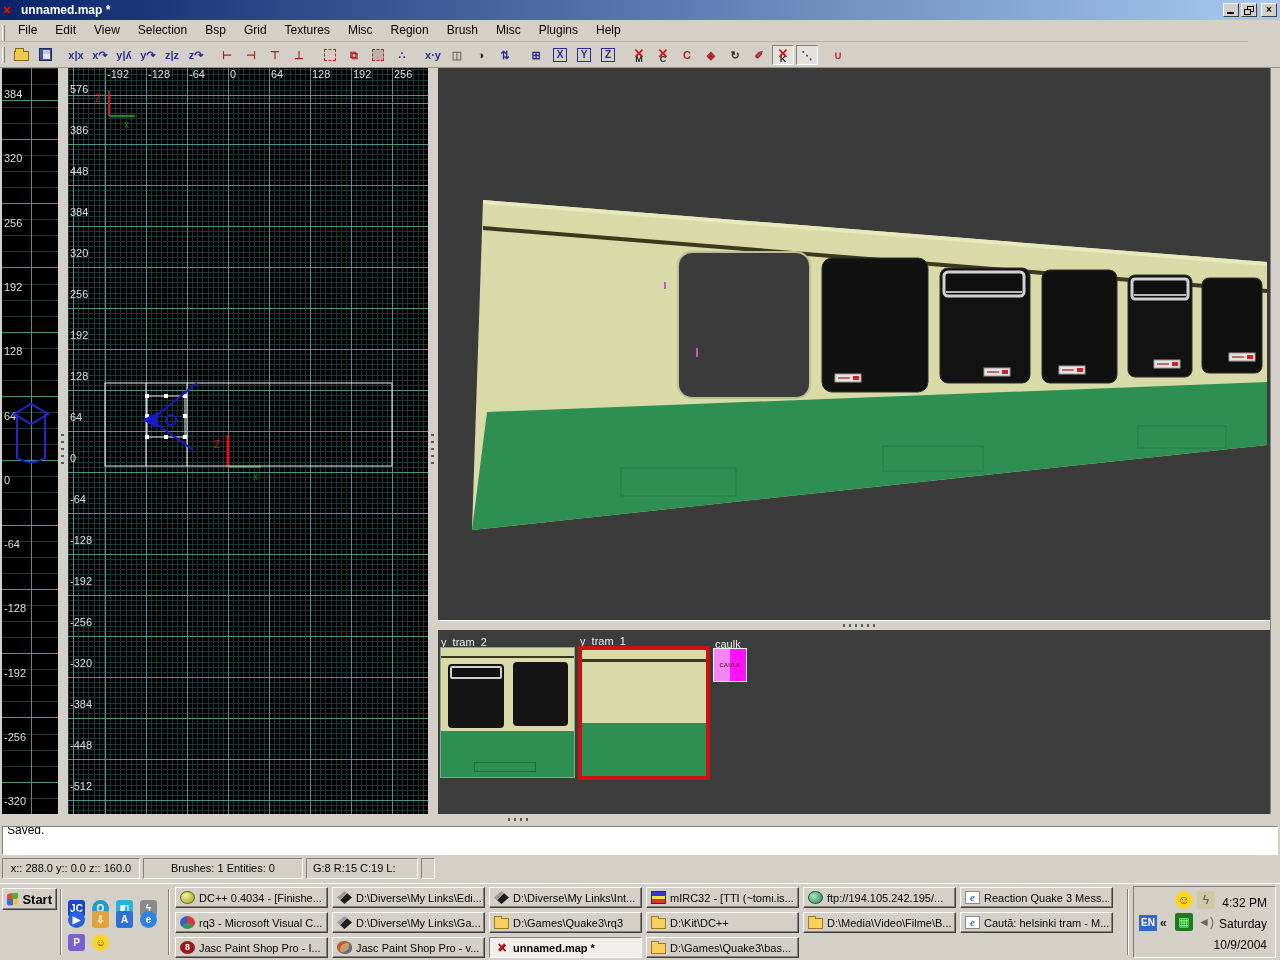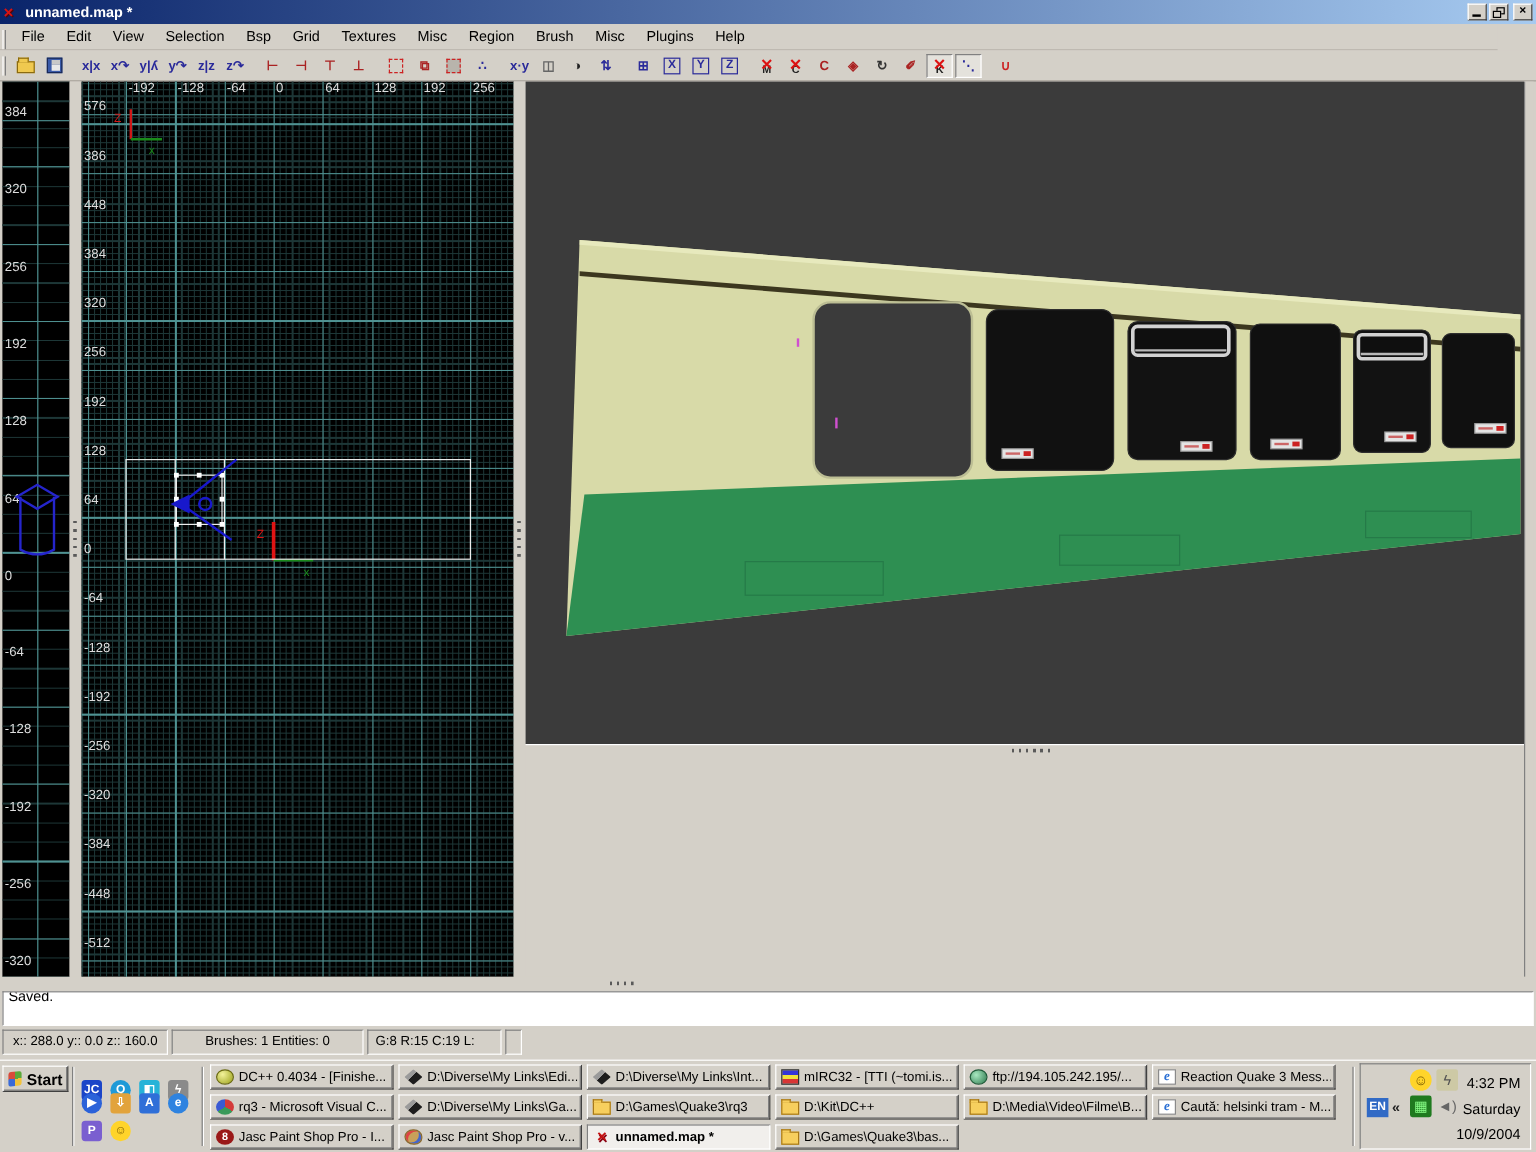--- a/index.html
+++ b/index.html
@@ -434,20 +434,38 @@
         </g>
         <rect x="226" y="214" width="2" height="7" fill="#d050d0"></rect>
         <rect x="258" y="280" width="2" height="9" fill="#d050d0"></rect>
       </svg>
     </div>
 
     <div class="hsplit">
       <div class="dotsh" style="left:405px;top:3px"></div>
     </div>
 
+    <div class="texb">
+      <span class="texlabel" style="left:3px;top:7px">y_tram_2</span>
+      <div class="tile t2">
+        <div class="roofline" style="top:8px"></div>
+        <div class="twin" style="left:7px;top:16px;width:56px;height:64px"></div>
+        <div class="tvent" style="left:9px;top:18px;width:52px;height:13px"></div>
+        <div class="twin" style="left:72px;top:14px;width:55px;height:64px"></div>
+        <div class="tgreen" style="top:83px;height:48px"></div>
+        <div class="tpanel" style="left:33px;top:114px;width:62px;height:10px"></div>
+      </div>
+      <span class="texlabel" style="left:142px;top:6px">y_tram_1</span>
+      <div class="tile t1">
+        <div class="roofline" style="top:9px;height:3px"></div>
+        <div class="tgreen" style="top:73px;height:53px"></div>
+      </div>
+      <span class="texlabel" style="left:277px;top:9px">caulk</span>
+      <div class="tile tc">CAULK</div>
+    </div>
 
     <div class="rightstrip"></div>
   </div>
 
   <div class="band">
     <div class="dotsh" style="left:508px;top:4px;width:20px"></div>
   </div>
 
   <div class="console">
     <span>Saved.</span>

